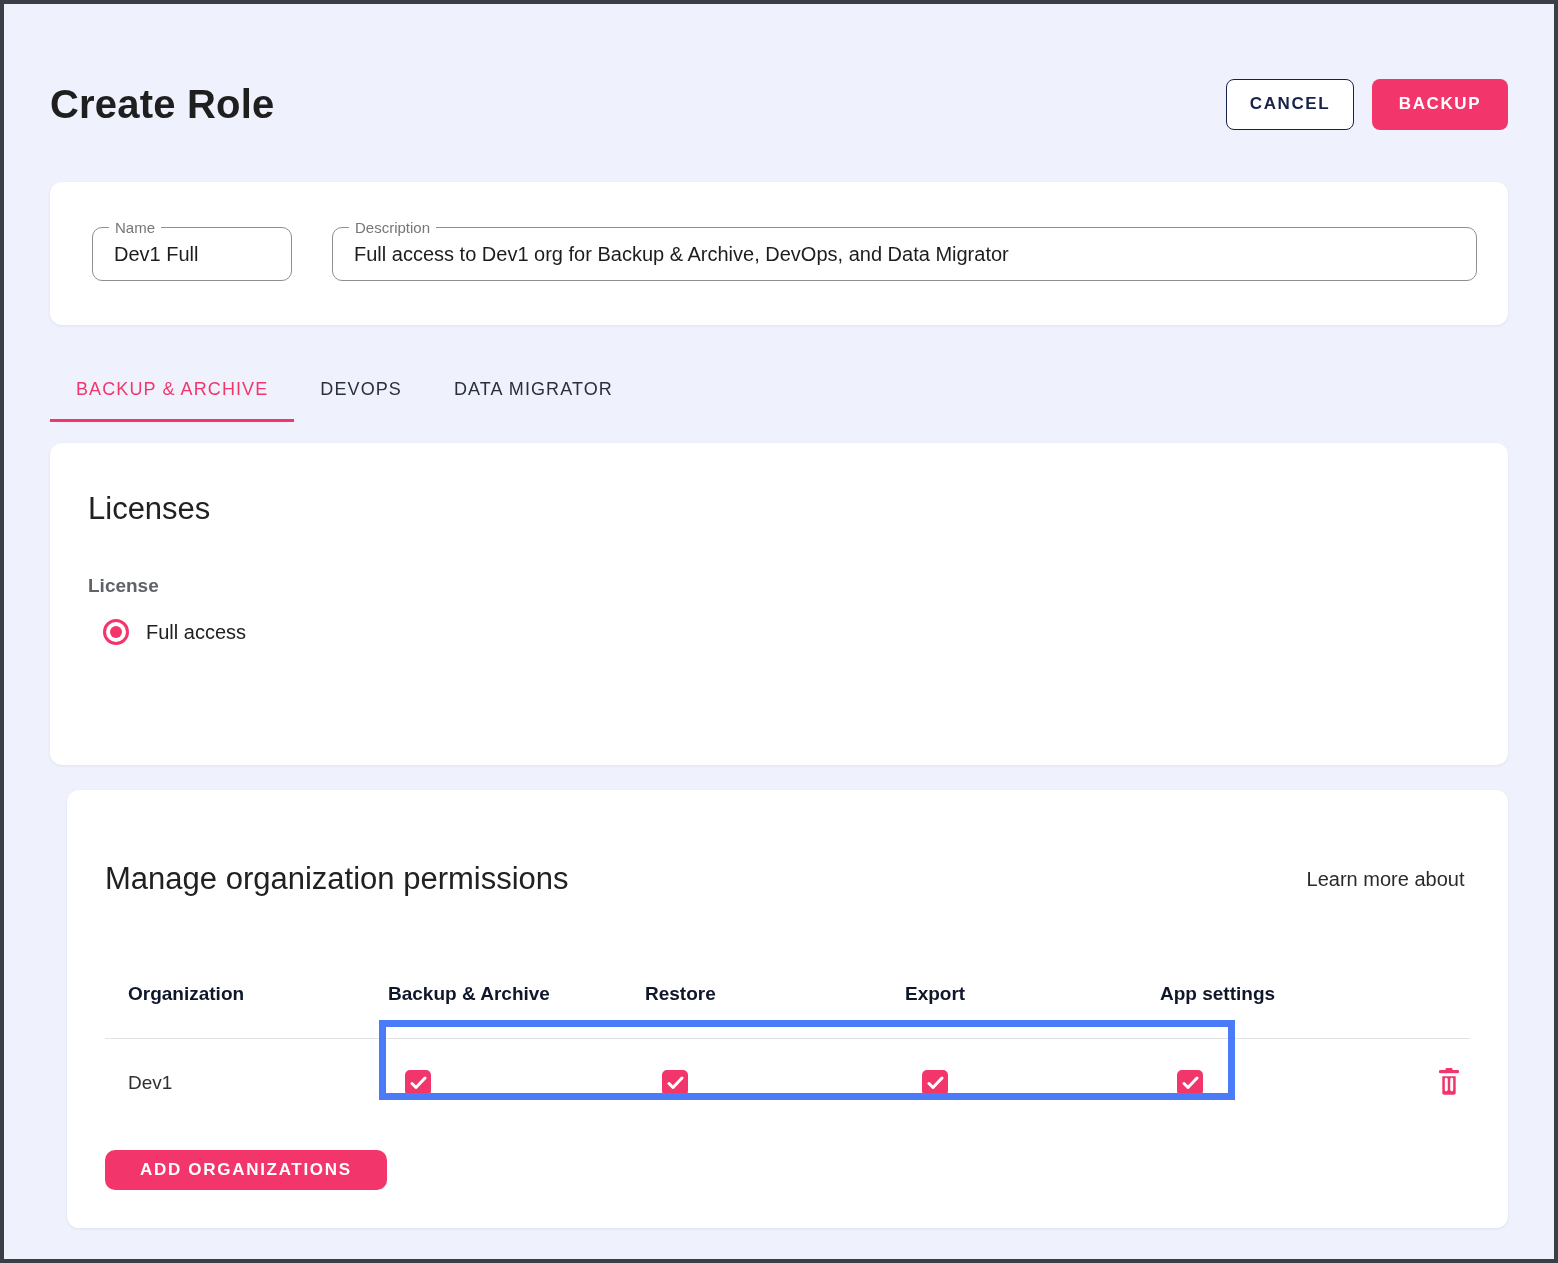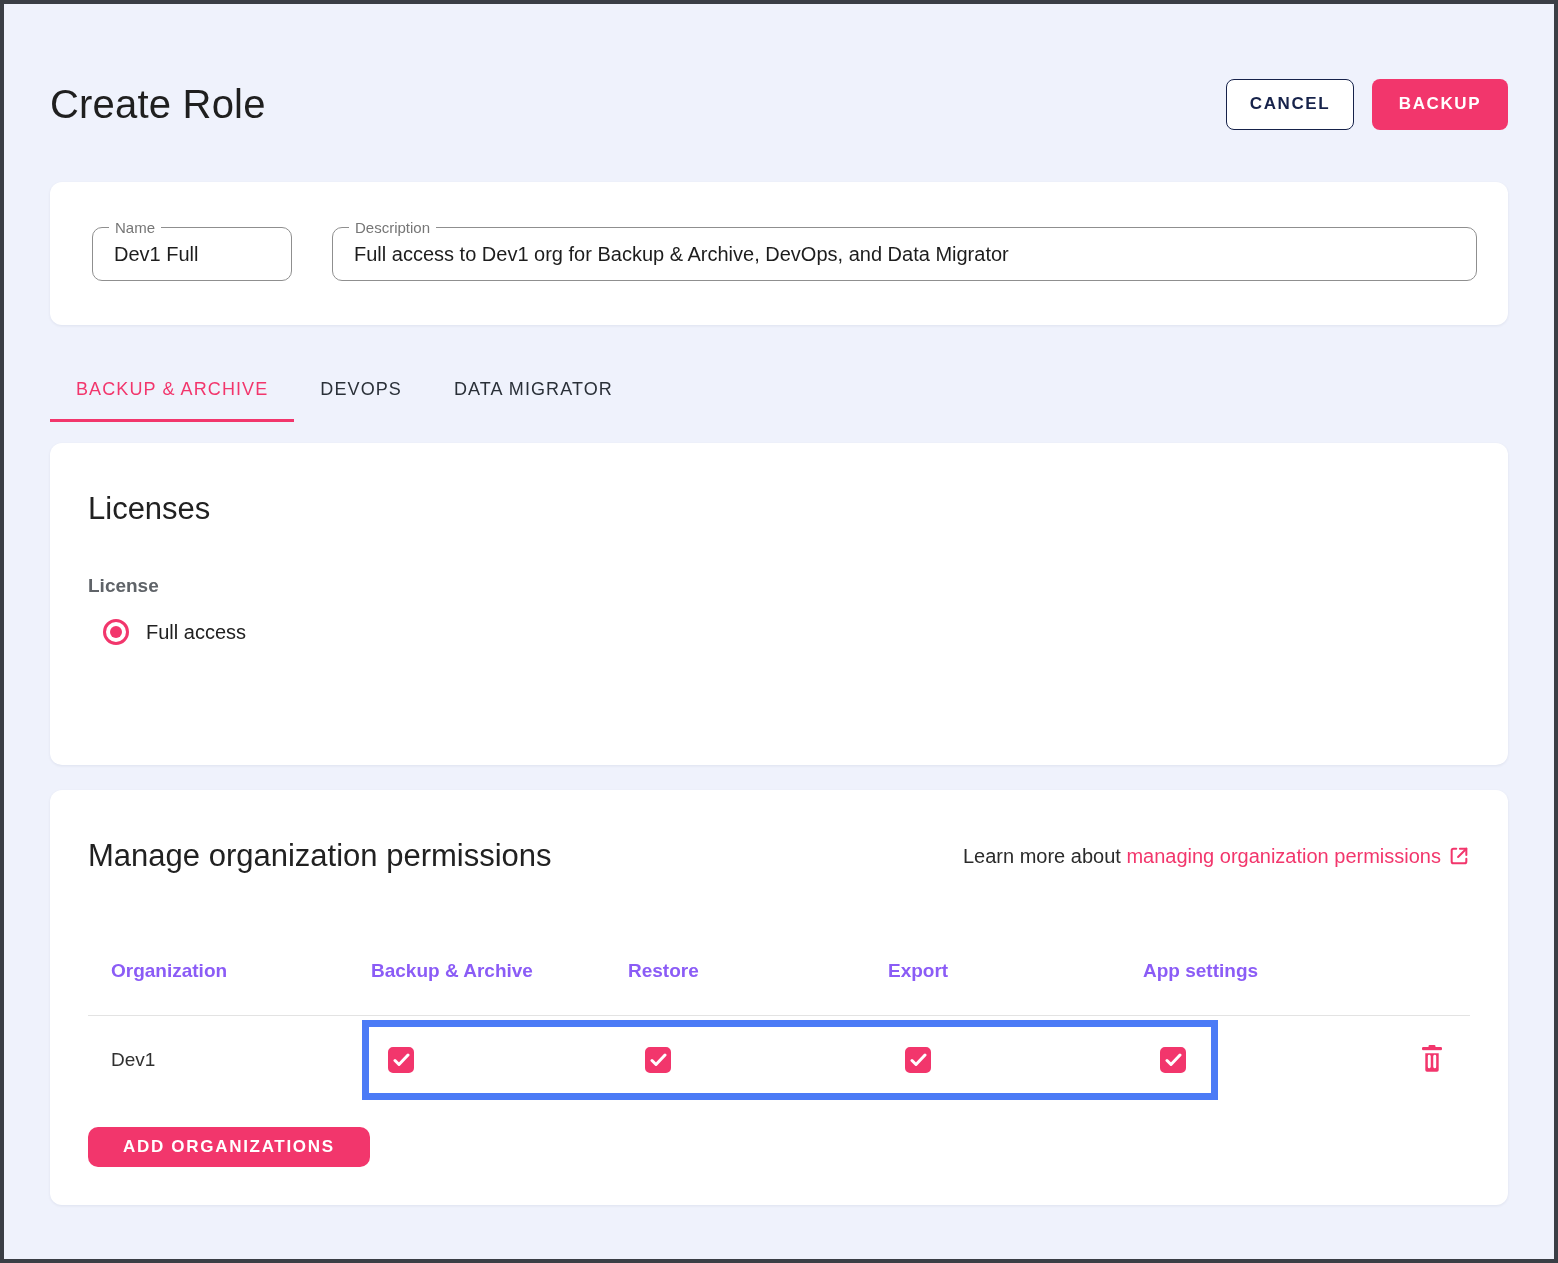--- a/index.html
+++ b/index.html
@@ -14,21 +14,21 @@
   .page-inner { padding: 0 46px; }
 
   
   .page-header {
     margin-top: 74px;
     display: flex;
     justify-content: space-between;
     align-items: center;
     height: 52px;
   }
-  .page-title { font-size: 40px; font-weight: 400; color: #1f1f1f; letter-spacing: 0.2px; }
+  .page-title { font-size: 40px; font-weight: 700; color: #1f1f1f; letter-spacing: 0.2px; }
   .header-actions { display: flex; gap: 18px; }
   .btn {
     height: 51px;
     border-radius: 8px;
     font-family: "Liberation Sans", sans-serif;
     font-size: 17px;
     font-weight: 700;
     letter-spacing: 1.6px;
     cursor: pointer;
     display: inline-flex;
@@ -132,38 +132,39 @@
     margin: -6px 0 0 -6px;
     border-radius: 50%;
     background: #f2366c;
   }
   .radio.checked .dot { display: block; }
   .radio-label { font-size: 20px; color: #212121; }
 
   
   .permissions-card {
     margin-top: 25px;
-    padding: 45px 38px 38px 38px;
+    padding: 68px 38px 38px 38px;
     position: relative;
+    margin-left: 17px;
   }
   .permissions-head { display: flex; justify-content: space-between; align-items: center; }
   .learn-more { font-size: 20px; display: flex; align-items: center; }
   .learn-more .prefix { color: #2b2b2b; white-space: pre; }
   .learn-more a { color: #f2366c; text-decoration: none; cursor: pointer; display: inline-flex; align-items: center; gap: 7px; }
   .ext-icon { width: 22px; height: 22px; display: inline-block; }
 
   .perm-table { margin-top: 83px; }
   .perm-grid {
     display: grid;
     grid-template-columns: 260px 257px 260px 255px 276px 1fr;
     padding-left: 23px;
     align-items: center;
   }
   .perm-header-row { padding-bottom: 33px; border-bottom: 1px solid #e3e3e3; }
-  .perm-header-row .col-head { font-size: 19px; font-weight: 700; color: #8b5cf6; }
+  .perm-header-row .col-head { font-size: 19px; font-weight: 700; color: #0f172a; }
   .perm-data-row { height: 88px; }
   .org-cell { font-size: 19px; color: #303030; }
   .checkbox {
     width: 26px; height: 26px;
     margin-left: 17px;
     border-radius: 5px;
     border: 2px solid #8a8a8a;
     display: inline-flex;
     align-items: center;
     justify-content: center;
@@ -240,28 +241,20 @@
         </span>
       <span class="radio-label">Full access</span>
     </div>
   </div>
 
   <div class="card permissions-card">
     <div class="permissions-head">
       <div class="section-heading">Manage organization permissions</div>
       <div class="learn-more">
         <span class="prefix">Learn more about </span>
-        <a>
-          <span>managing organization permissions</span>
-          <svg class="ext-icon" viewBox="0 0 24 24" fill="none" stroke="#f2366c" stroke-width="2.2" stroke-linecap="round" stroke-linejoin="round">
-            <path d="M9 4 H6 a2 2 0 0 0 -2 2 v12 a2 2 0 0 0 2 2 h12 a2 2 0 0 0 2 -2 v-3"></path>
-            <path d="M13 4 h7 v7"></path>
-            <path d="M20 4 L11 13"></path>
-          </svg>
-        </a>
       </div>
     </div>
 
     <div class="perm-table">
       <div class="perm-grid perm-header-row">
         <div class="col-head">Organization</div>
         <div class="col-head">Backup &amp; Archive</div>
         <div class="col-head">Restore</div>
         <div class="col-head">Export</div>
         <div class="col-head">App settings</div>

